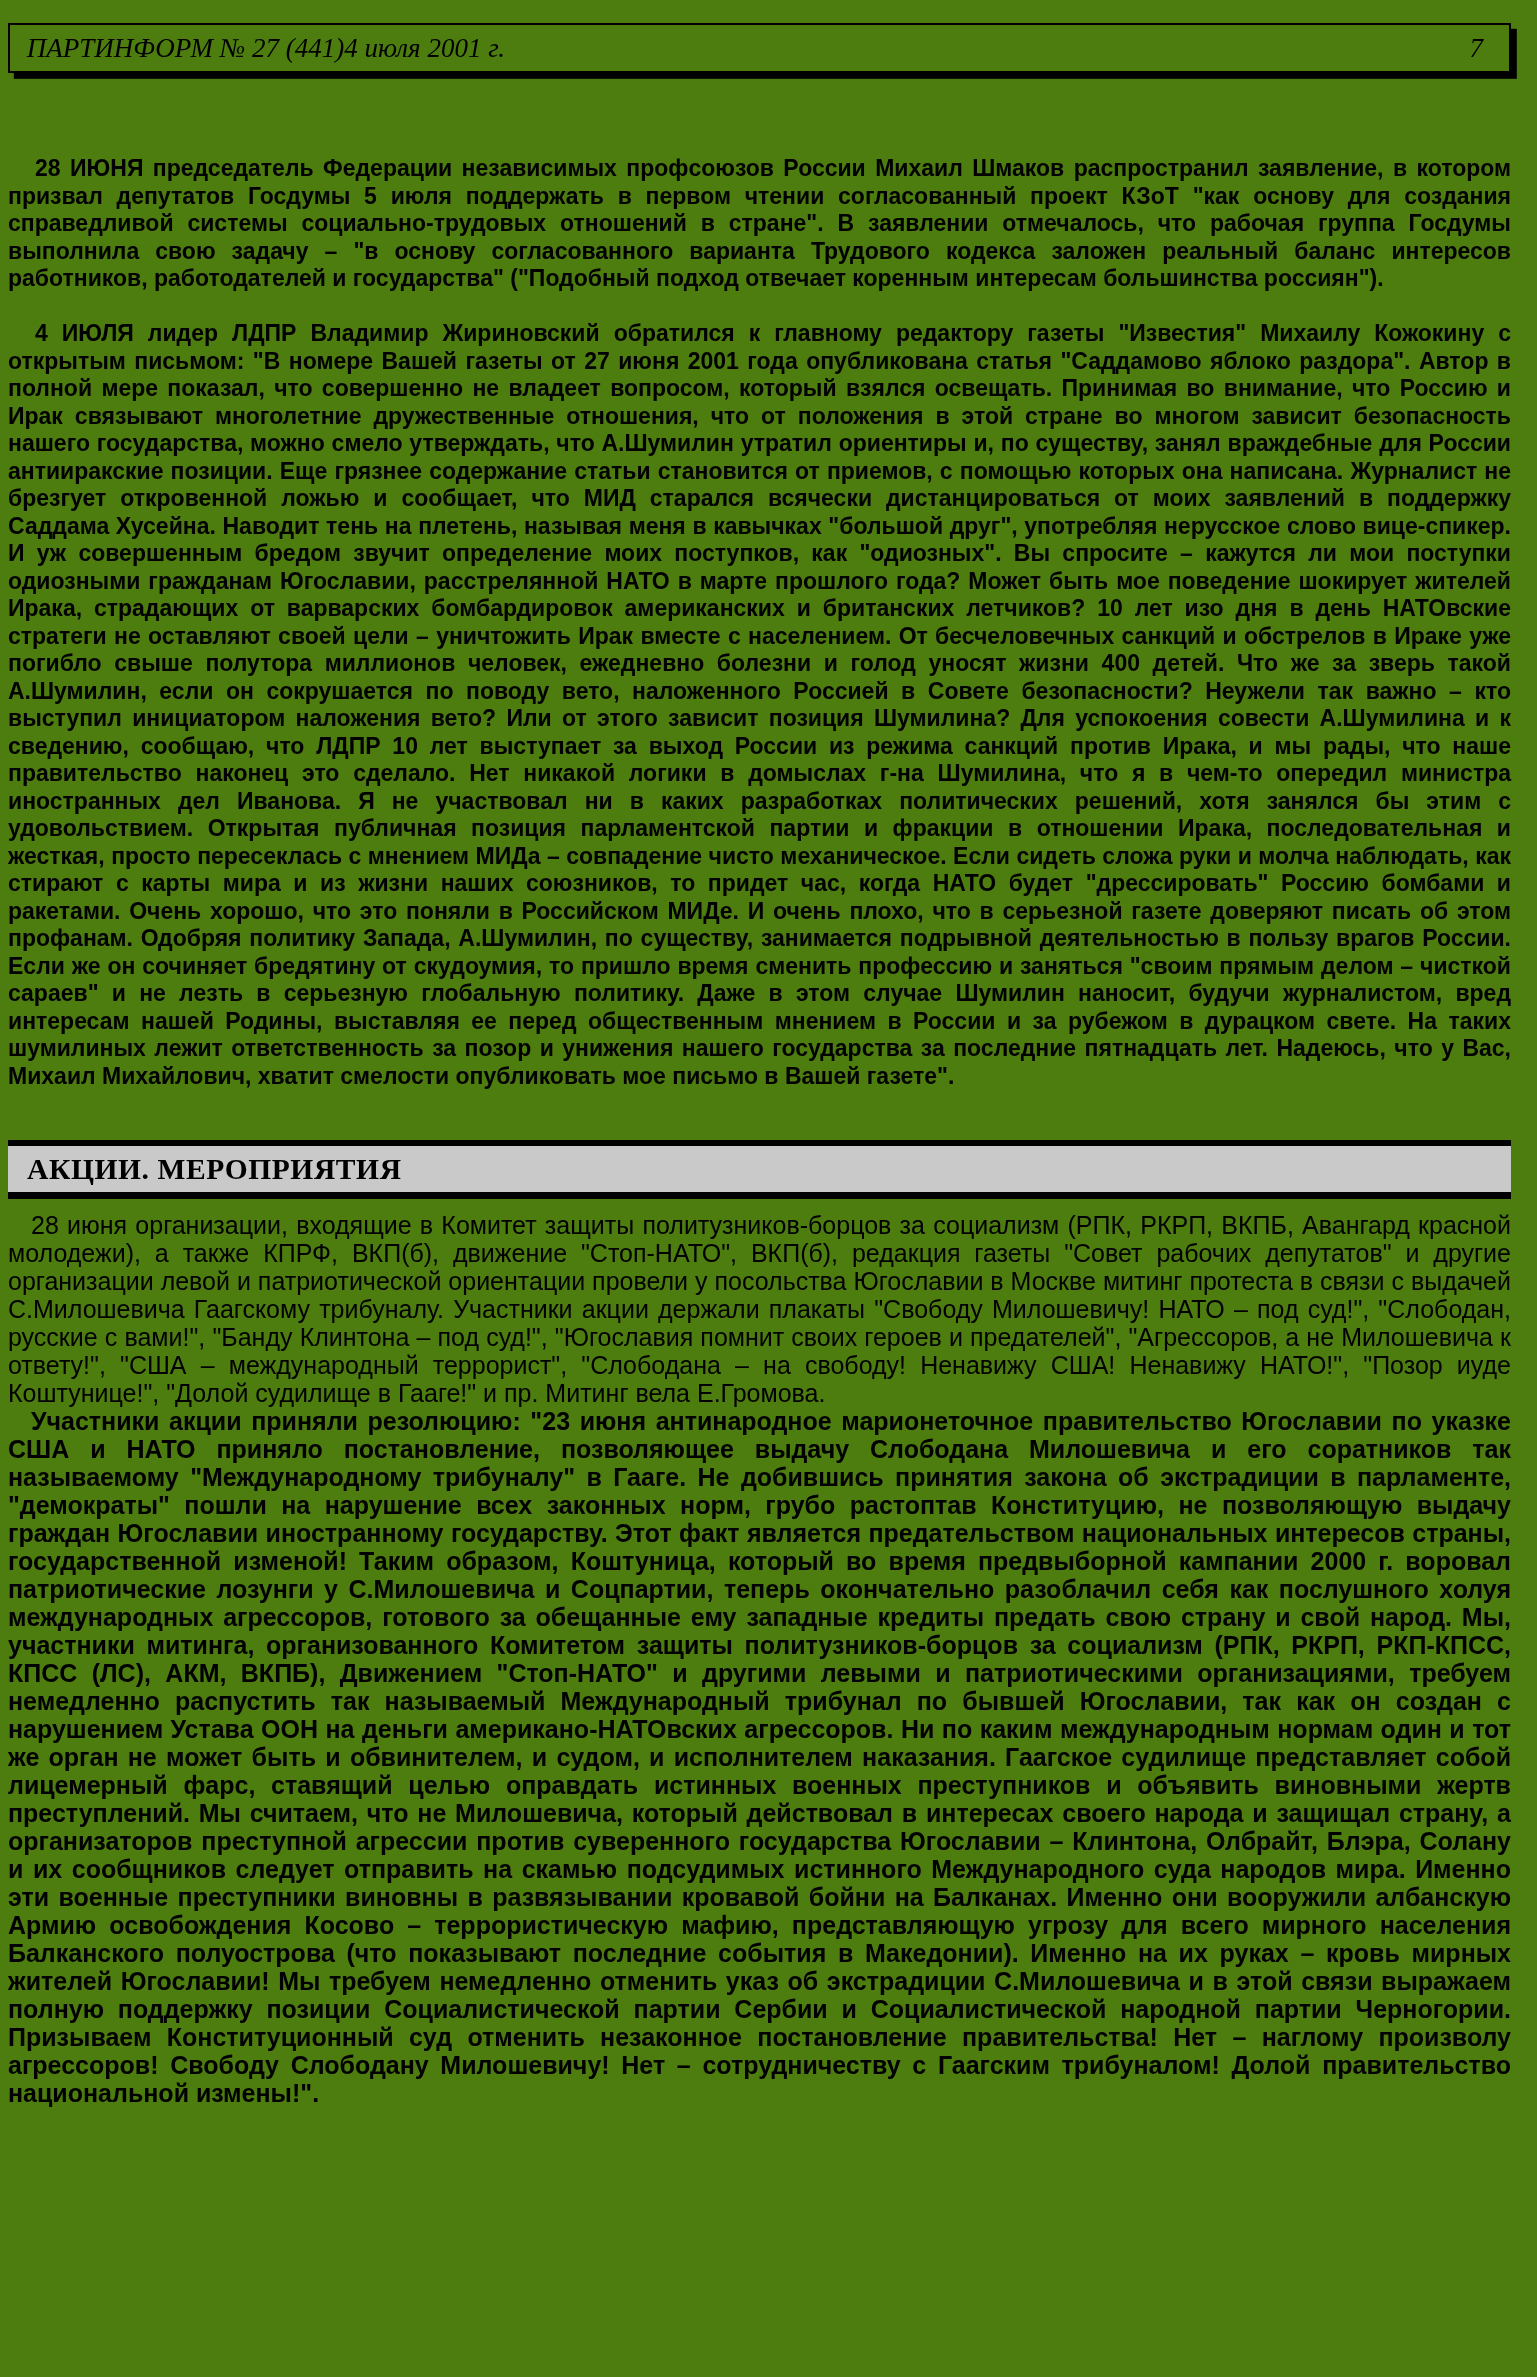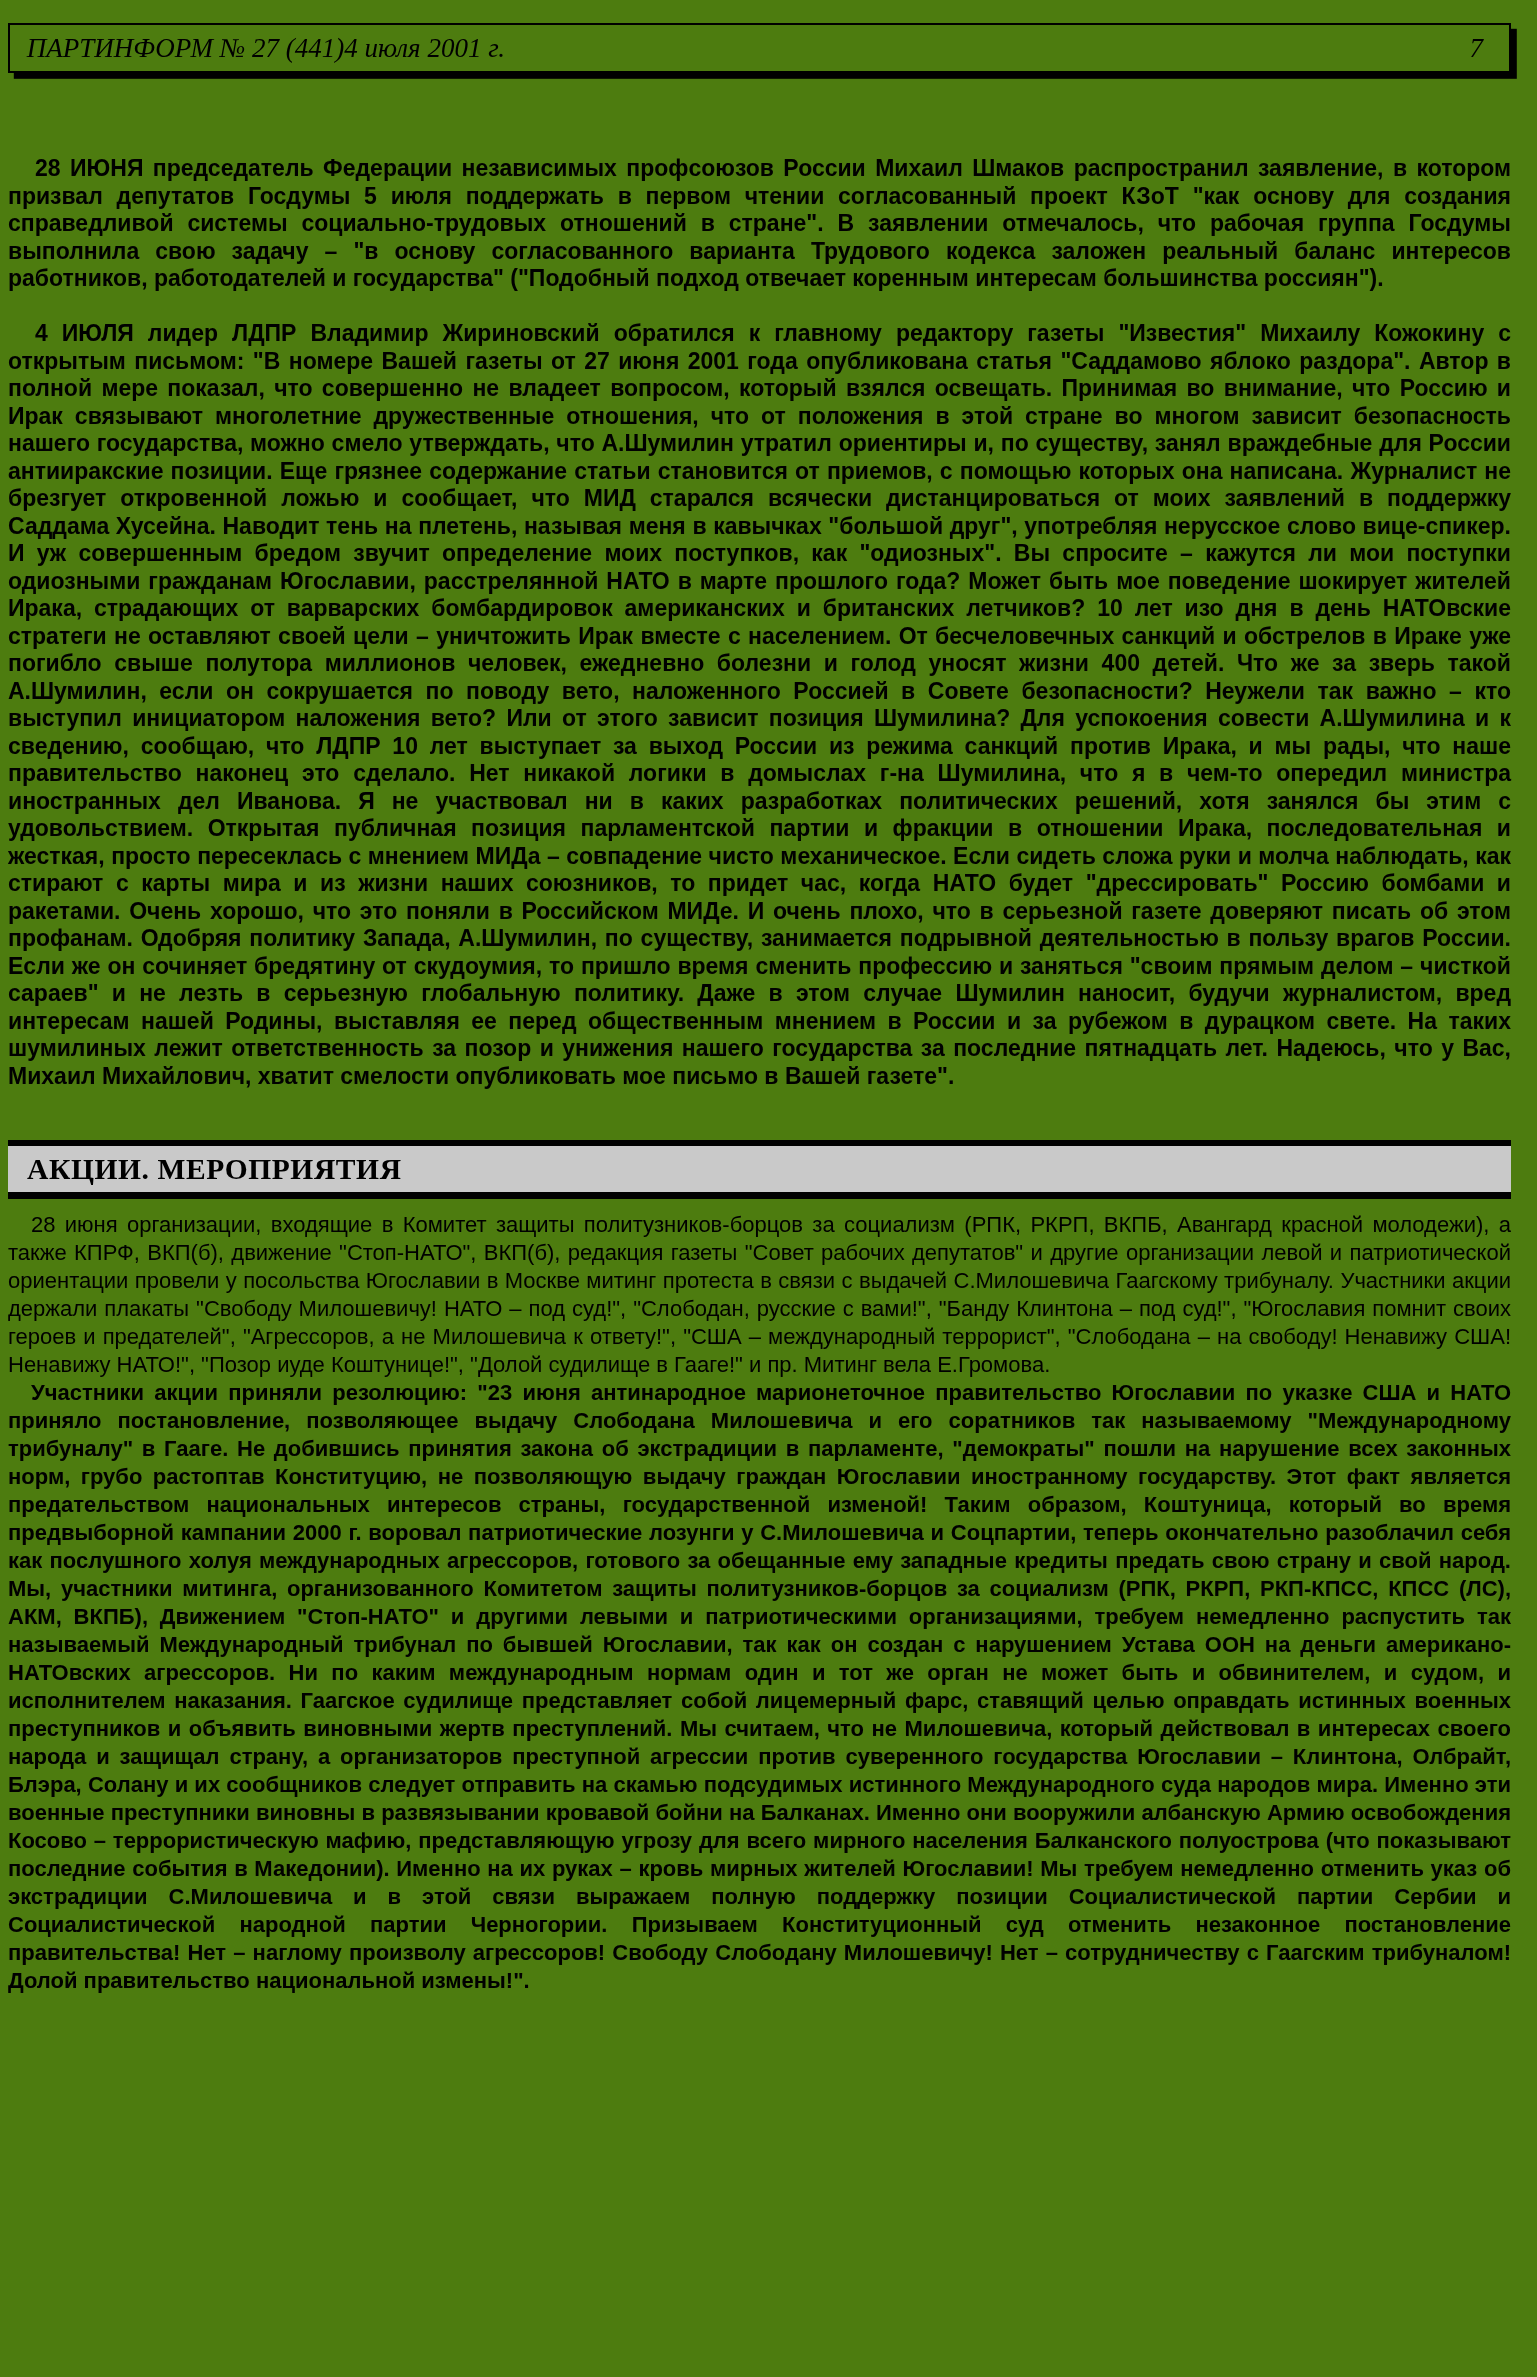--- a/index.html
+++ b/index.html
@@ -54,21 +54,21 @@
   .headline {
     margin: 23px 0 0 10.2px;
     font-family: "Liberation Sans", sans-serif;
     font-weight: bold;
     font-size: 28px;
     line-height: 33px;
   }
   .article-body {
     margin-top: 11.5px;
     font-family: "Liberation Sans", sans-serif;
-    font-size: 22px;
+    font-size: 25px;
     line-height: 28px;
     text-align: justify;
   }
   .article-body p { margin: 0; text-indent: 23px; }
   .article-body p.bold { font-weight: bold; }
 </style>
 </head>
 <body>
 
 <div class="page">

